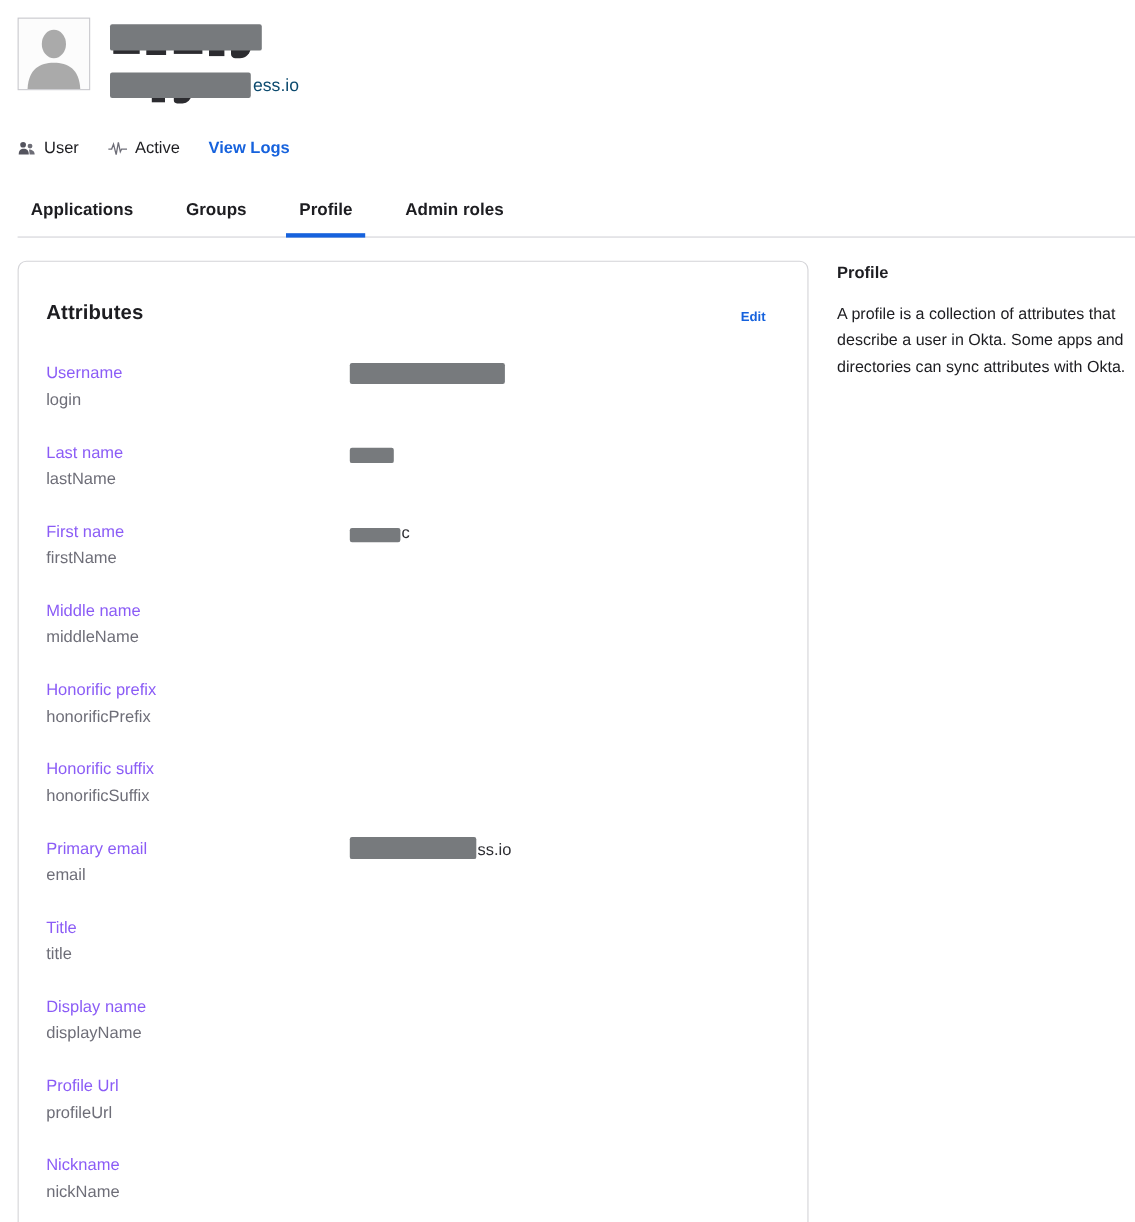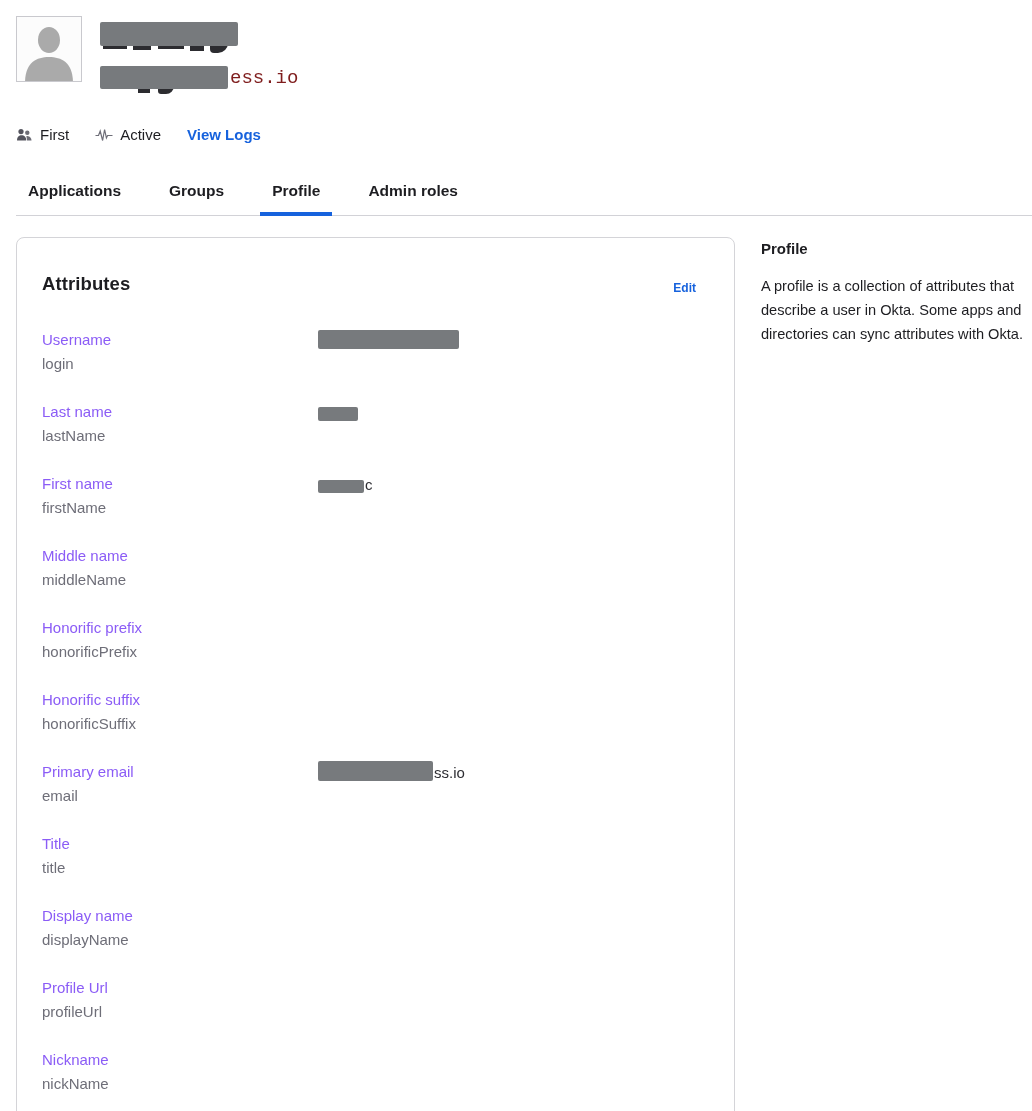--- a/index.html
+++ b/index.html
@@ -12,21 +12,21 @@
   .avatar {
     position:absolute; left:16px; top:16px; width:66px; height:66px;
     border:1px solid #c9c9ce; background:#fcfcfc; overflow:hidden;
   }
   .name-wrap { position:absolute; left:100px; top:22px; width:138px; height:24px; }
   .redact-bar { position:absolute; left:0; top:0; width:100%; height:100%; background:#777a7d; border-radius:2px; z-index:2; }
   .frag { position:absolute; background:#2c2c30; z-index:1; }
   .email-wrap { position:absolute; left:100px; top:65px; height:24px; display:flex; align-items:flex-end; }
   .email-redact { position:relative; width:128px; height:23px; }
   .email-redact .redact-bar { border-radius:2px; }
-  .email-suffix { font-size:19px; line-height:21px; color:#7f1d1d; margin-left:2px;font-family:Liberation Mono, monospace; }
+  .email-suffix { font-size:16px; line-height:21px; color:#0c4a6e; margin-left:2px; }
   
   .status-row { position:absolute; left:16px; top:126px; display:flex; align-items:center; font-size:15px; }
   .status-item { display:flex; align-items:center; margin-right:26px; }
   .status-item svg { margin-right:7px; }
   .view-logs { font-weight:bold; text-decoration:none; cursor:pointer; }
   
   .tabs { position:absolute; left:16px; top:176px; right:0; display:flex; gap:24px; border-bottom:1px solid #d2d2d7; }
   .tab { padding:6px 12px 12px 12px; font-size:15.5px; font-weight:bold; color:#1d1d21; cursor:pointer; border-bottom:4px solid transparent; margin-bottom:-1px; }
   .tab.active { border-bottom-color:var(--accent); }
   
@@ -83,21 +83,21 @@
   </div>
 
   <div class="status-row">
     <div class="status-item">
       <svg width="17" height="16" viewBox="0 0 17 16" fill="#54545e">
         <circle cx="5" cy="4.6" r="2.6"></circle>
         <path d="M1 13.5 C1 9.8 3 8.3 5.6 8.3 C8.2 8.3 10.2 9.8 10.2 13.5 Z"></path>
         <circle cx="11.3" cy="5.8" r="2.2" opacity="0.85"></circle>
         <path d="M10.4 8.9 C12.9 8.9 15.5 10.2 15.5 13.5 L11 13.5" opacity="0.85"></path>
       </svg>
-      <span>First</span>
+      <span>User</span>
     </div>
     <div class="status-item">
       <svg width="18" height="14" viewBox="0 0 18 14" fill="none" stroke="#6e6e78" stroke-width="1.2">
         <path d="M0.5 7.5 H3.5 L5.2 3 L7.6 12.5 L9.6 1.5 L11.4 10 L12.6 7.5 H17.5"></path>
       </svg>
       <span>Active</span>
     </div>
     <a class="view-logs link">View Logs</a>
   </div>
 

